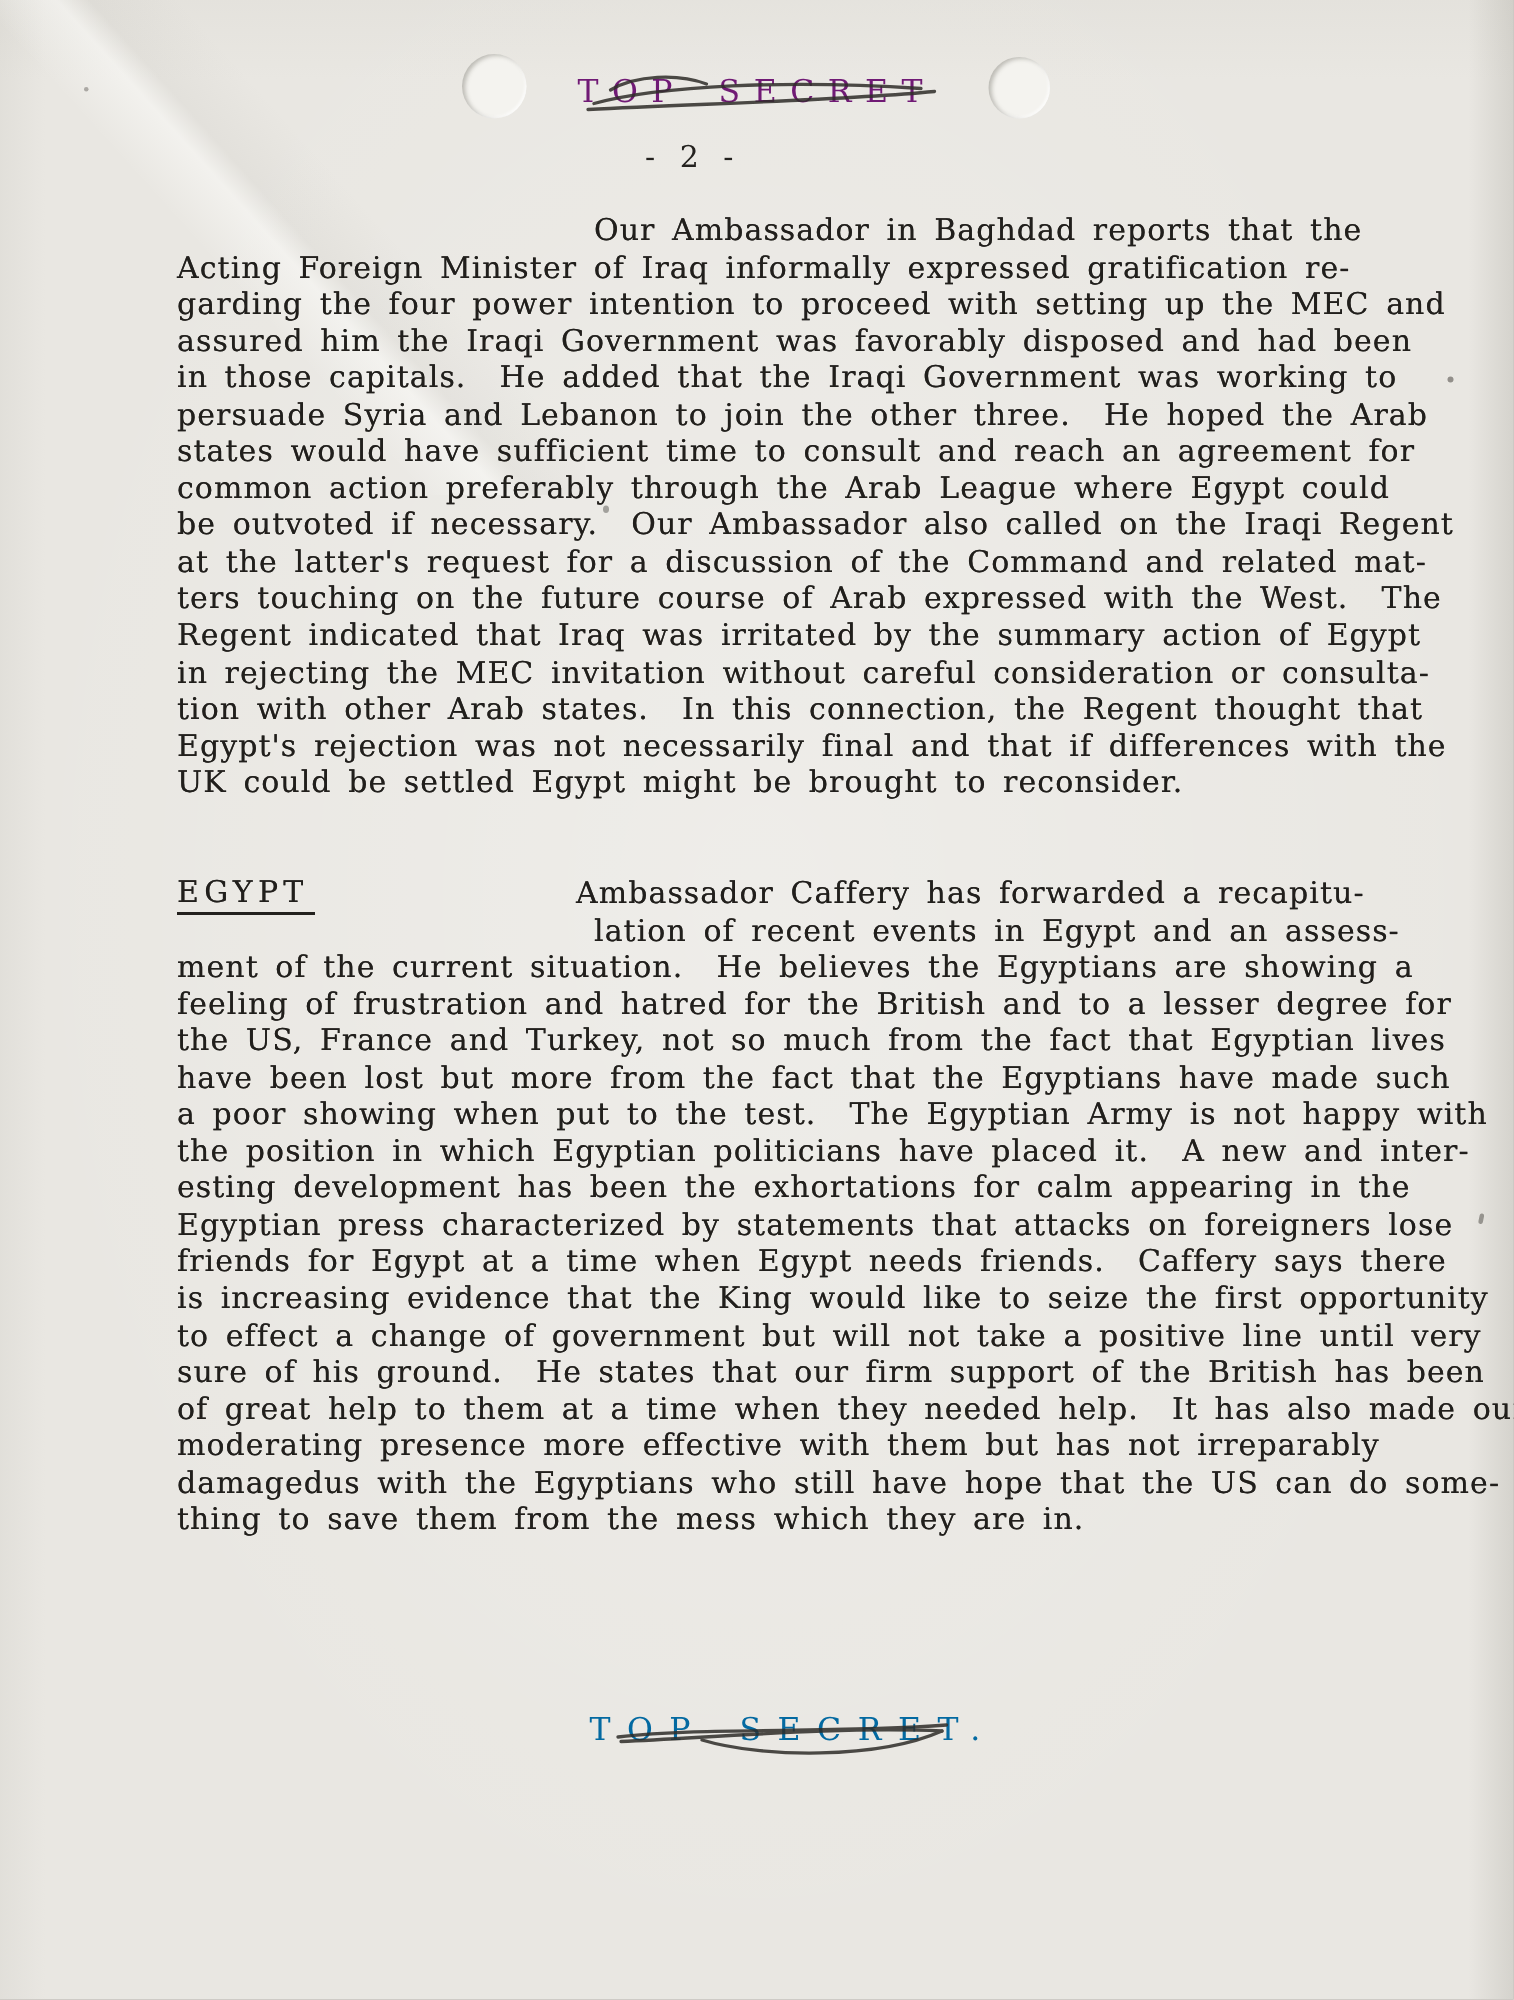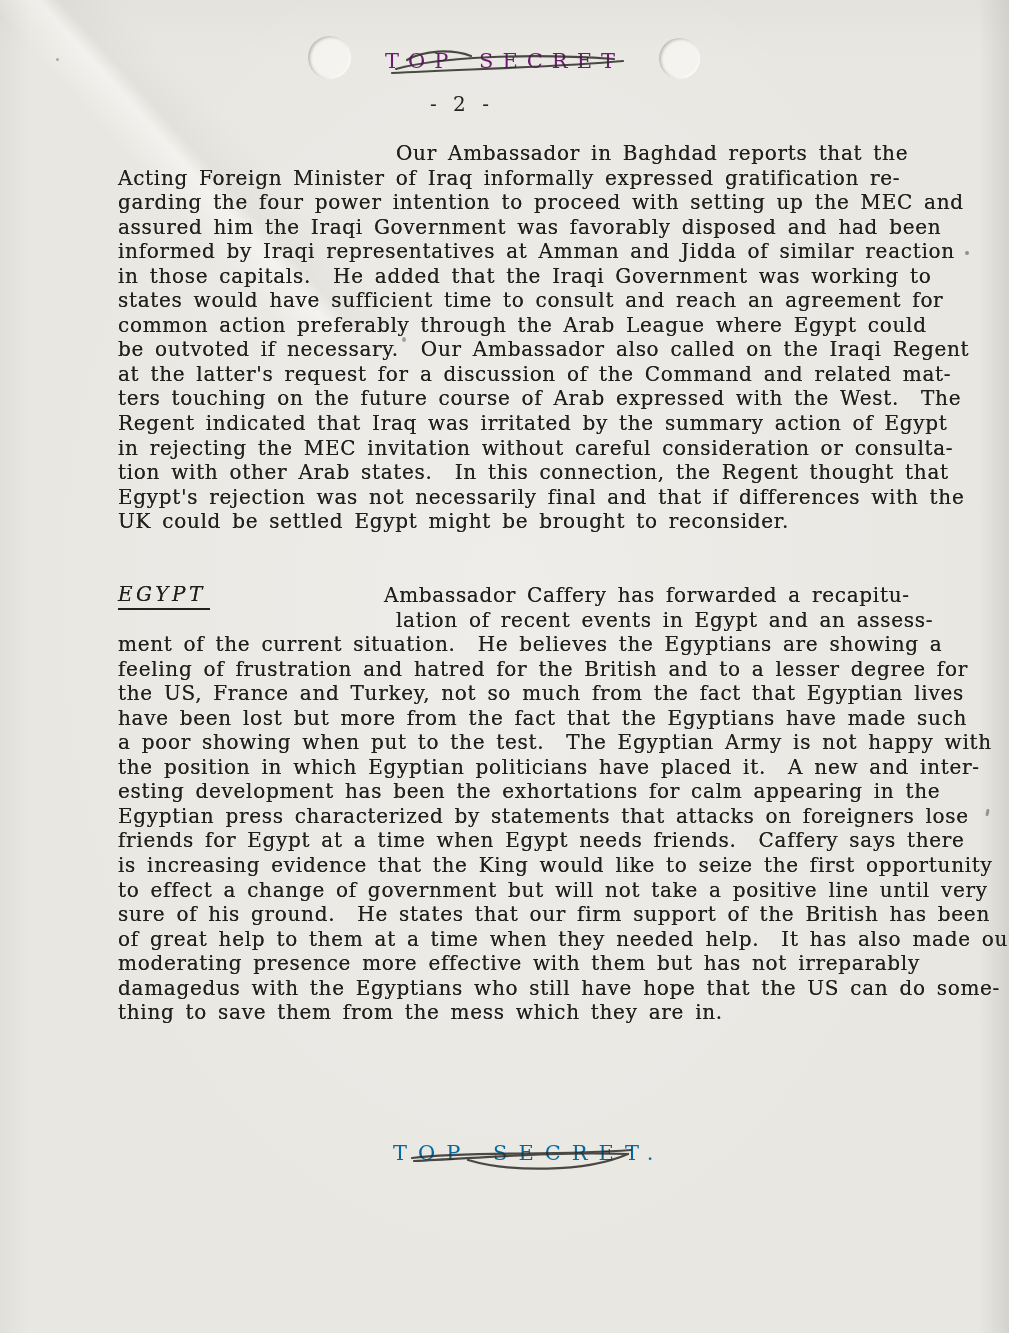--- a/index.html
+++ b/index.html
@@ -48,21 +48,20 @@
   }
   .para1{position:absolute;top:141px;left:118px;width:840px;}
   .ind-first{padding-left:278px;}
   .egypt-sec{position:absolute;top:583px;left:118px;width:840px;}
   .egypt-head{
     position:absolute;top:0;left:0;
     font-size:20px;letter-spacing:3.5px;
     border-bottom:2.5px solid #23211e;padding:0 4px 3px 0;
     height:22px;line-height:22px;
     text-shadow:0 0 .4px rgba(33,31,28,.8);
-    font-style:italic;
   }
   .eind0{padding-left:266px;}
   .eind1{padding-left:278px;}
   .footer{
     position:absolute;top:1141px;left:393px;
     font-size:21px;letter-spacing:11px;word-spacing:4px;color:#0369a1;
   }
   .pen{position:absolute;left:0;top:0;pointer-events:none;}
   .speck{position:absolute;background:#4a4742;border-radius:50%;}
   .s1{left:965px;top:251px;width:4px;height:4px;opacity:.55;}
@@ -80,22 +79,22 @@
 
   <div class="header">TOP SECRET</div>
 
   <div class="pagenum">- 2 -</div>
 
   <div class="para1">
     <div class="tl ind-first">Our Ambassador in Baghdad reports that the</div>
     <div class="tl">Acting Foreign Minister of Iraq informally expressed gratification re-</div>
     <div class="tl">garding the four power intention to proceed with setting up the MEC and</div>
     <div class="tl">assured him the Iraqi Government was favorably disposed and had been</div>
-    <div class="tl">informed by Iraqi representatives at Amman and Jidda of similar reaction</div>
     <div class="tl">in those capitals.  He added that the Iraqi Government was working to</div>
+    <div class="tl">persuade Syria and Lebanon to join the other three.  He hoped the Arab</div>
     <div class="tl">states would have sufficient time to consult and reach an agreement for</div>
     <div class="tl">common action preferably through the Arab League where Egypt could</div>
     <div class="tl">be outvoted if necessary.  Our Ambassador also called on the Iraqi Regent</div>
     <div class="tl">at the latter's request for a discussion of the Command and related mat-</div>
     <div class="tl">ters touching on the future course of Arab expressed with the West.  The</div>
     <div class="tl">Regent indicated that Iraq was irritated by the summary action of Egypt</div>
     <div class="tl">in rejecting the MEC invitation without careful consideration or consulta-</div>
     <div class="tl">tion with other Arab states.  In this connection, the Regent thought that</div>
     <div class="tl">Egypt's rejection was not necessarily final and that if differences with the</div>
     <div class="tl">UK could be settled Egypt might be brought to reconsider.</div>

